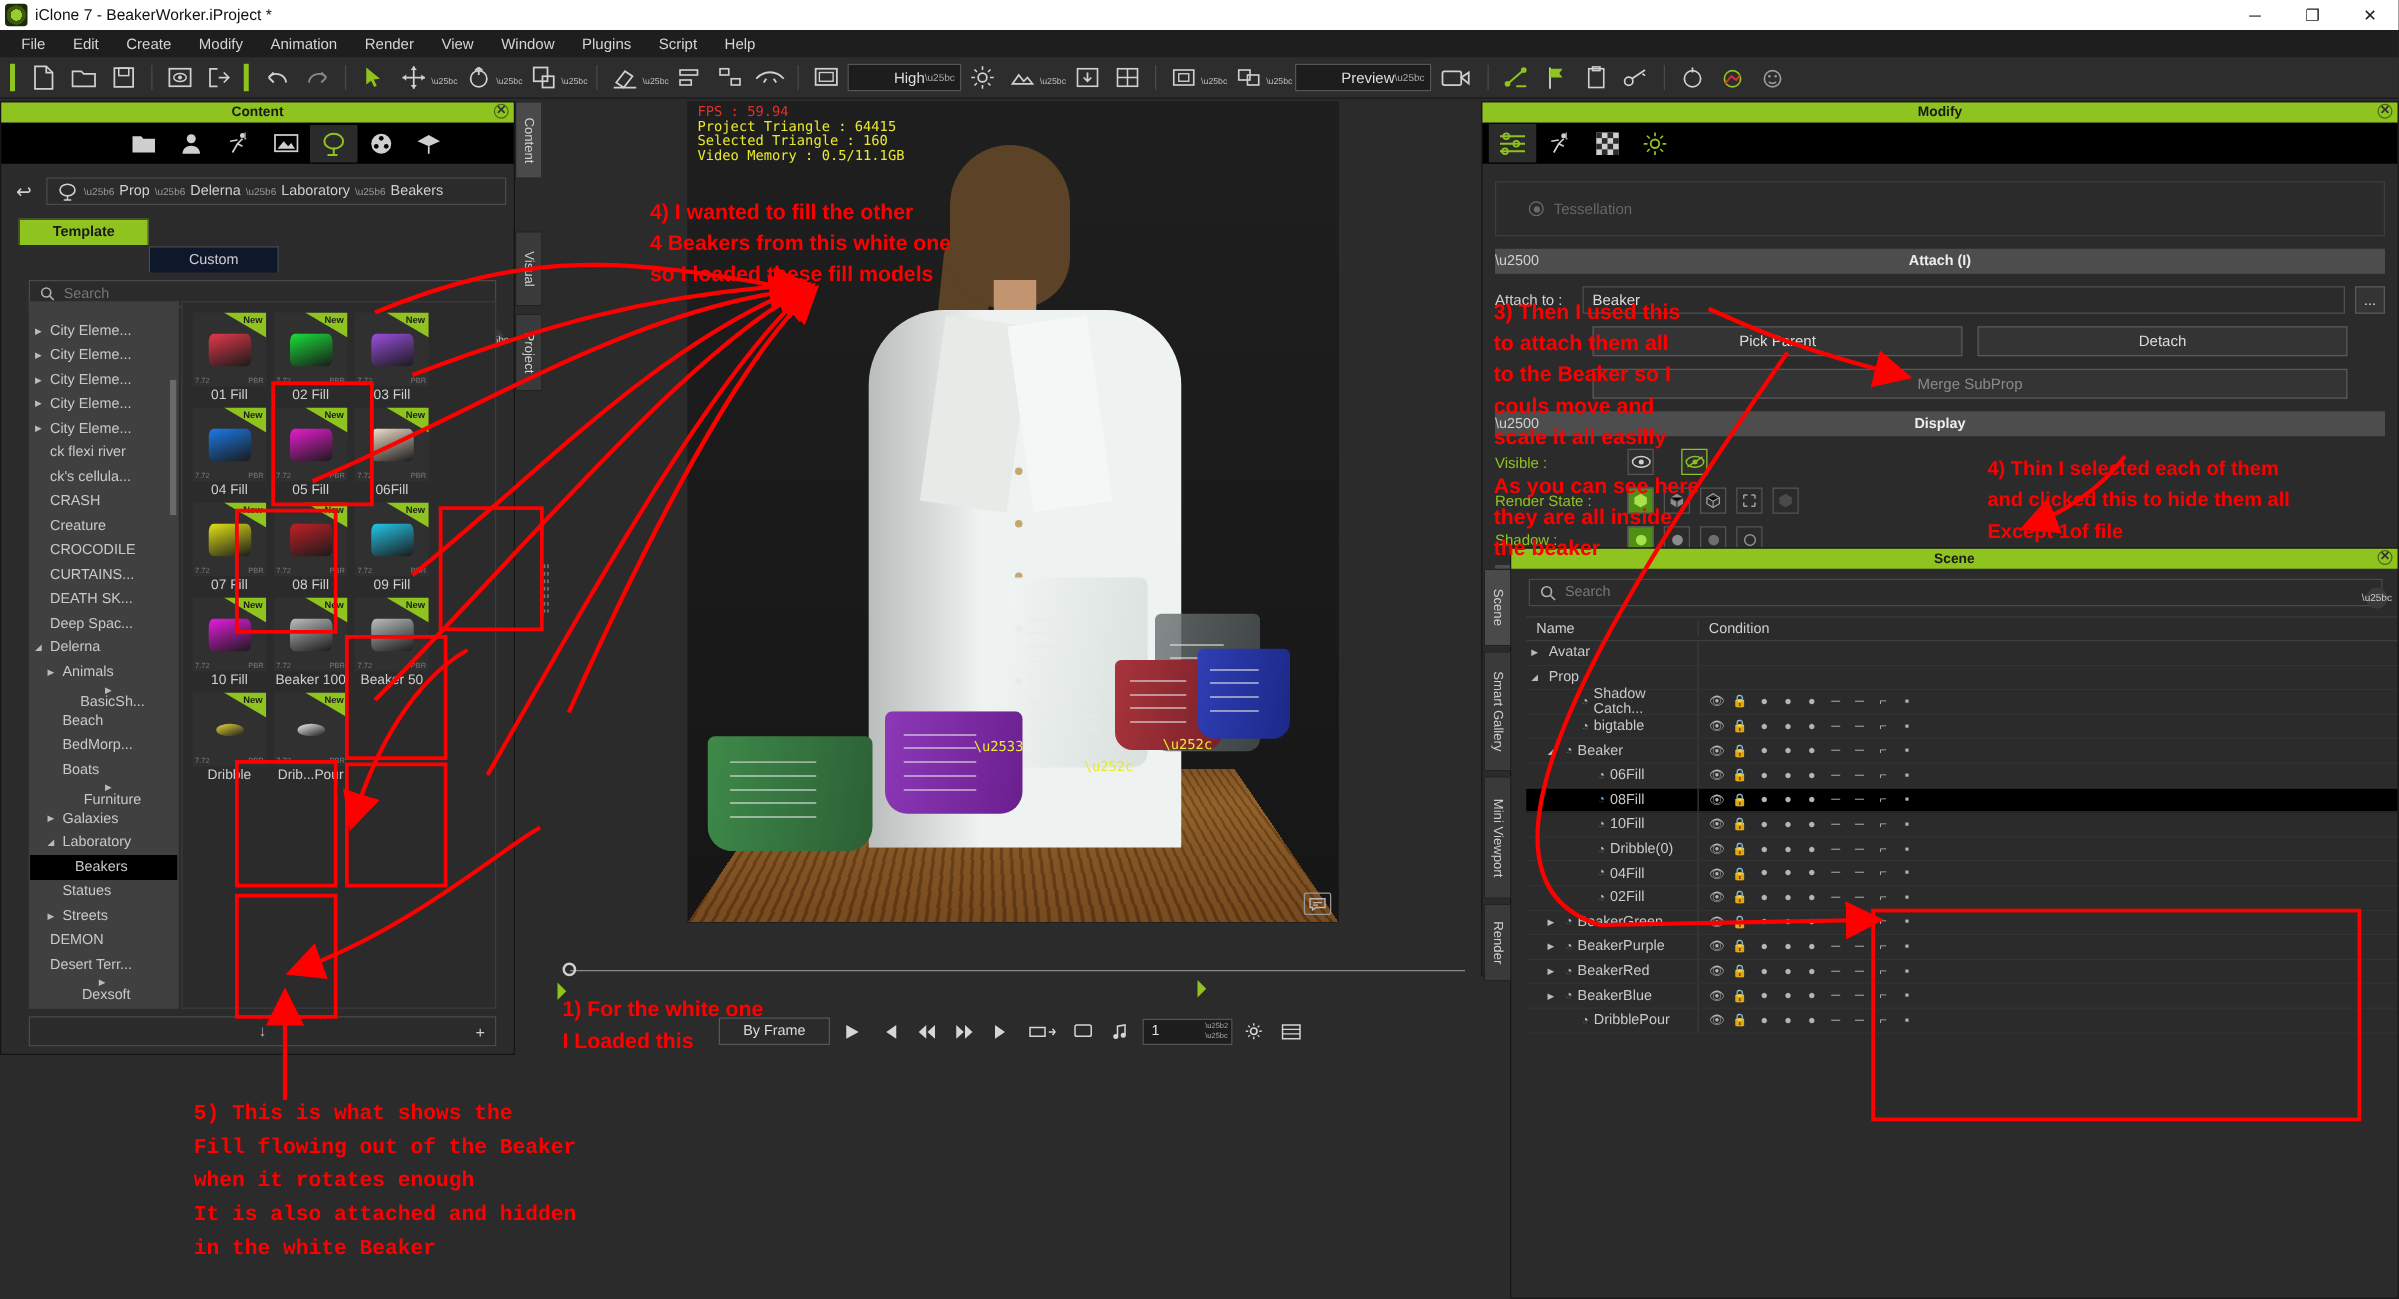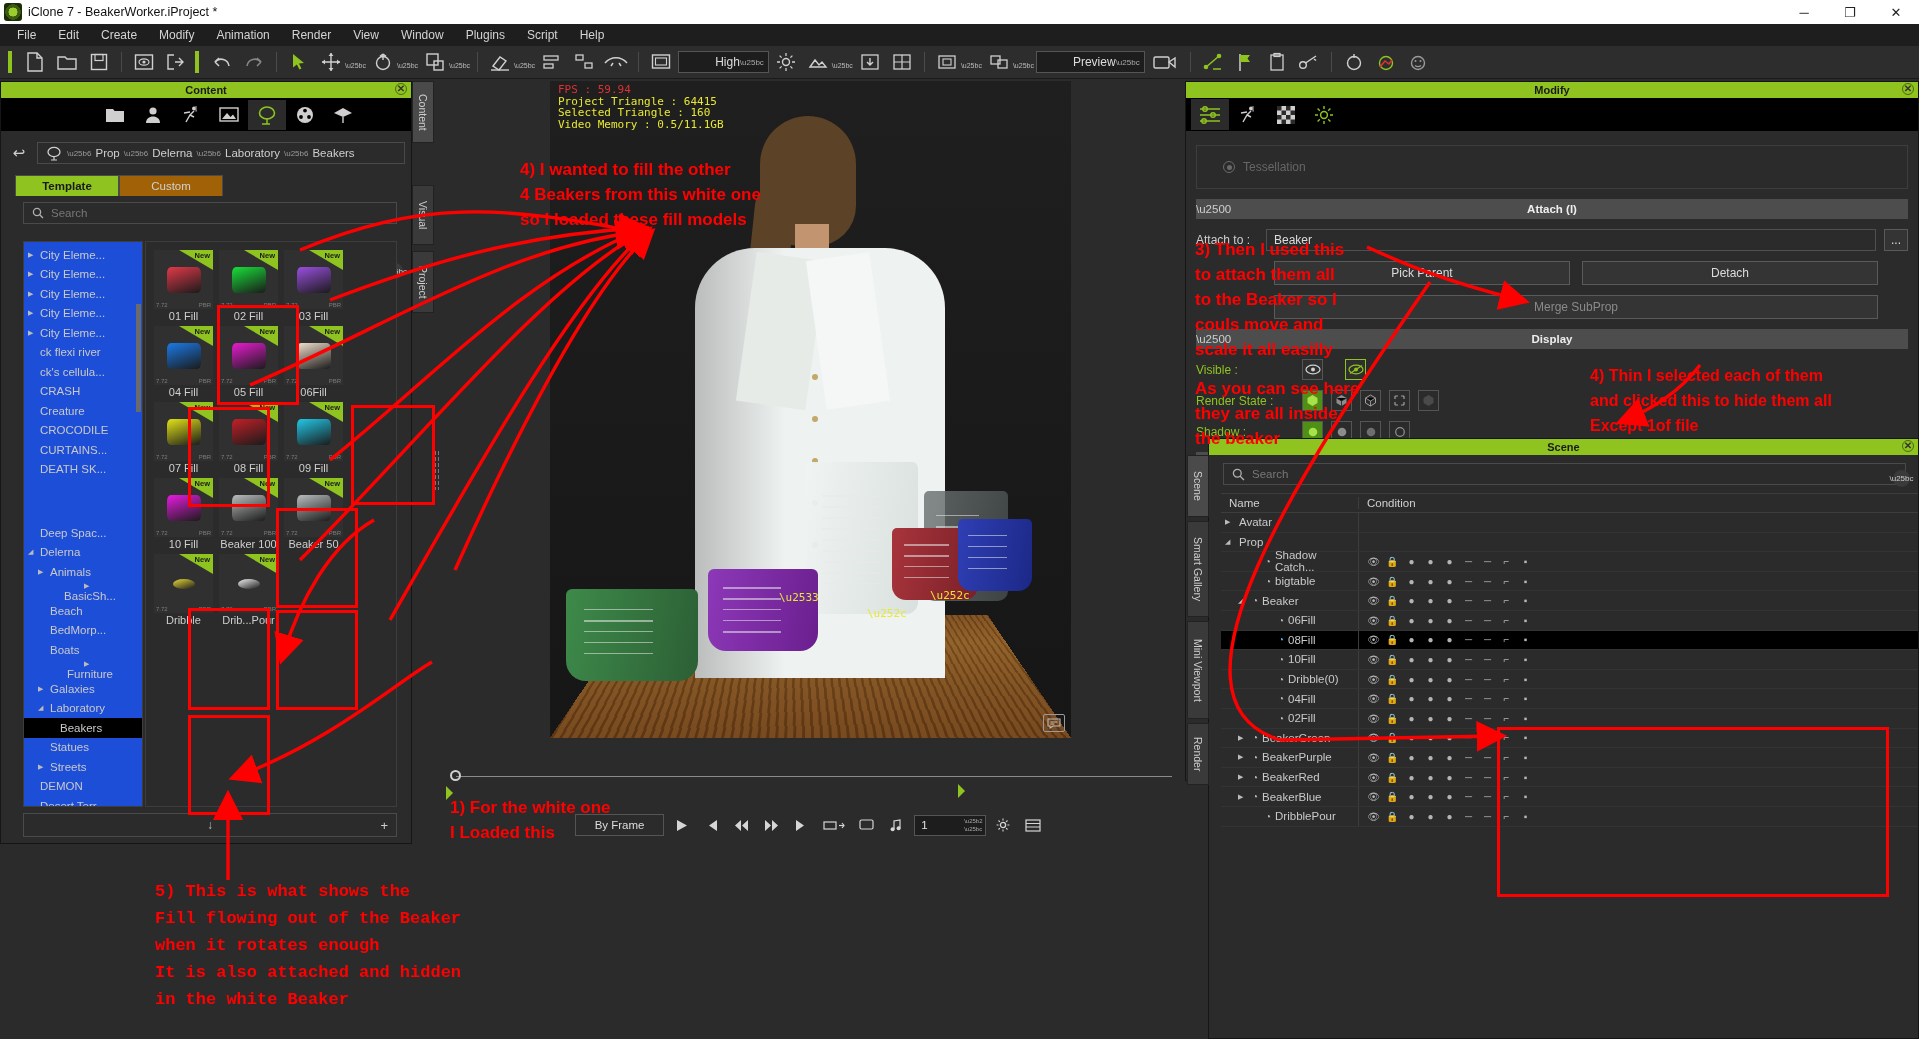--- a/index.html
+++ b/index.html
@@ -57,31 +57,31 @@
     margin-top:9px; }
   .bc-back { width:24px; height:20px; display:flex; align-items:center; justify-content:center;
     color:#cfcfcf; font-size:15px; }
   .bc-box { flex:1; height:22px; border:1px solid #4a4a4a; background:#2b2b2b;
     display:flex; align-items:center; gap:4px; padding:0 8px; font-size:11.5px; color:#cfcfcf; }
   .bc-arrow { font-size:8px; color:#9a9a9a; }
   .cp-tabs2 { margin-top:9px; display:flex; padding-left:14px; }
   .cp-t2 { width:104px; height:21px; display:flex; align-items:center; justify-content:center;
     font-size:11.5px; border:1px solid #4a4a4a; border-bottom:none; }
   .cp-t2.active { background:#8fc31f; color:#1a1a1a; font-weight:bold; }
-  .cp-t2.inactive { background:#a16207; color:#d0d0d0; }
+  .cp-t2.inactive { background:#0f172a; color:#d0d0d0;margin-top:22px; }
   .cp-chev { position:absolute; right:8px; top:181px; width:16px; height:16px;
     border-radius:50%; background:#3a3a3a; display:flex; align-items:center; justify-content:center;
     font-size:8px; color:#ccc; }
   .cp-search { margin:6px 14px 0 22px; height:22px; border:1px solid #4a4a4a;
     display:flex; align-items:center; gap:7px; padding:0 8px; }
   .cp-search .ph { font-size:11.5px; color:#777; }
   .cp-body { position:absolute; left:22px; top:159px; right:14px; bottom:36px;
     display:flex; gap:2px; }
-  .cp-tree { width:120px; border:1px solid #3d3d3d; background:#1d4ed8; position:relative;
-    overflow:hidden; padding-top:3px; }
+  .cp-tree { width:120px; border:1px solid #3d3d3d; background:#404040; position:relative;
+    overflow:hidden; padding-top:13px; }
   .tr-row { height:19.5px; display:flex; align-items:center; font-size:11.5px; color:#c9c9c9;
     padding-left:4px; }
   .tr-row.sel { background:#000; }
   .tr-ar { width:12px; font-size:7px; color:#bbb; display:inline-block; }
   .tr-scroll { position:absolute; right:1px; top:62px; width:5px; height:108px; background:#6a6a6a; }
   .cp-grid { flex:1; border:1px solid #3d3d3d; background:#2b2b2b; position:relative;
     padding:8px 0 0 8px; display:flex; flex-wrap:wrap; align-content:flex-start; gap:0px; }
   .gi { width:65px; margin:0 0 4px 0; }
   .gi .th { width:59px; height:59px; background:#303030; position:relative; overflow:hidden; }
   .gi .new { position:absolute; right:0; top:0; width:0; height:0;
@@ -592,21 +592,21 @@
             <span>CROCODILE</span>
           </div>
           <div class="tr-row" style="padding-left: 4px;">
             <span class="tr-ar"></span>
             <span>CURTAINS...</span>
           </div>
           <div class="tr-row" style="padding-left: 4px;">
             <span class="tr-ar"></span>
             <span>DEATH SK...</span>
           </div>
-          <div class="tr-row" style="padding-left: 4px; margin-top: 44px;">
+          <div class="tr-row" style="padding-left: 4px;">
             <span class="tr-ar"></span>
             <span>Deep Spac...</span>
           </div>
           <div class="tr-row" style="padding-left: 4px;">
             <span class="tr-ar">◢</span>
             <span>Delerna</span>
           </div>
           <div class="tr-row" style="padding-left: 14px;">
             <span class="tr-ar">▶</span>
             <span>Animals</span>

